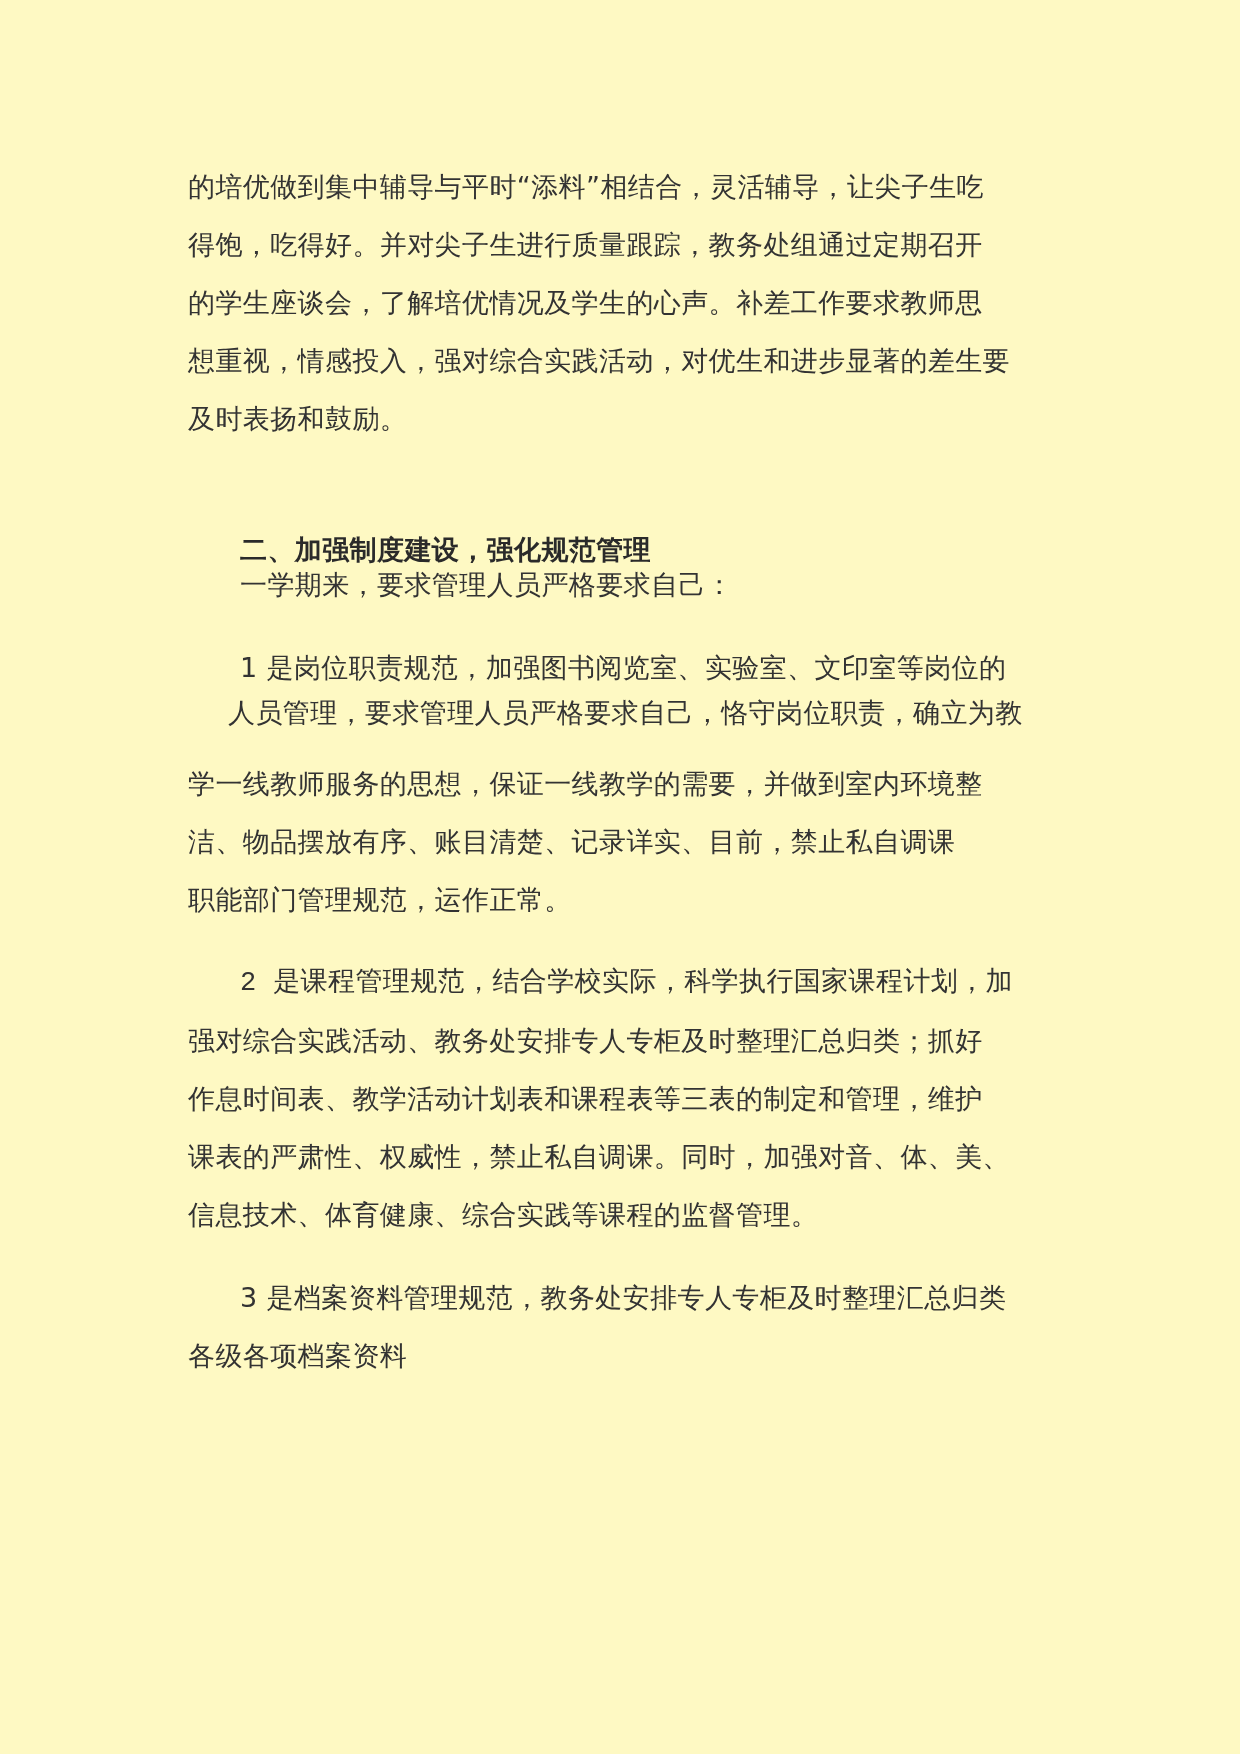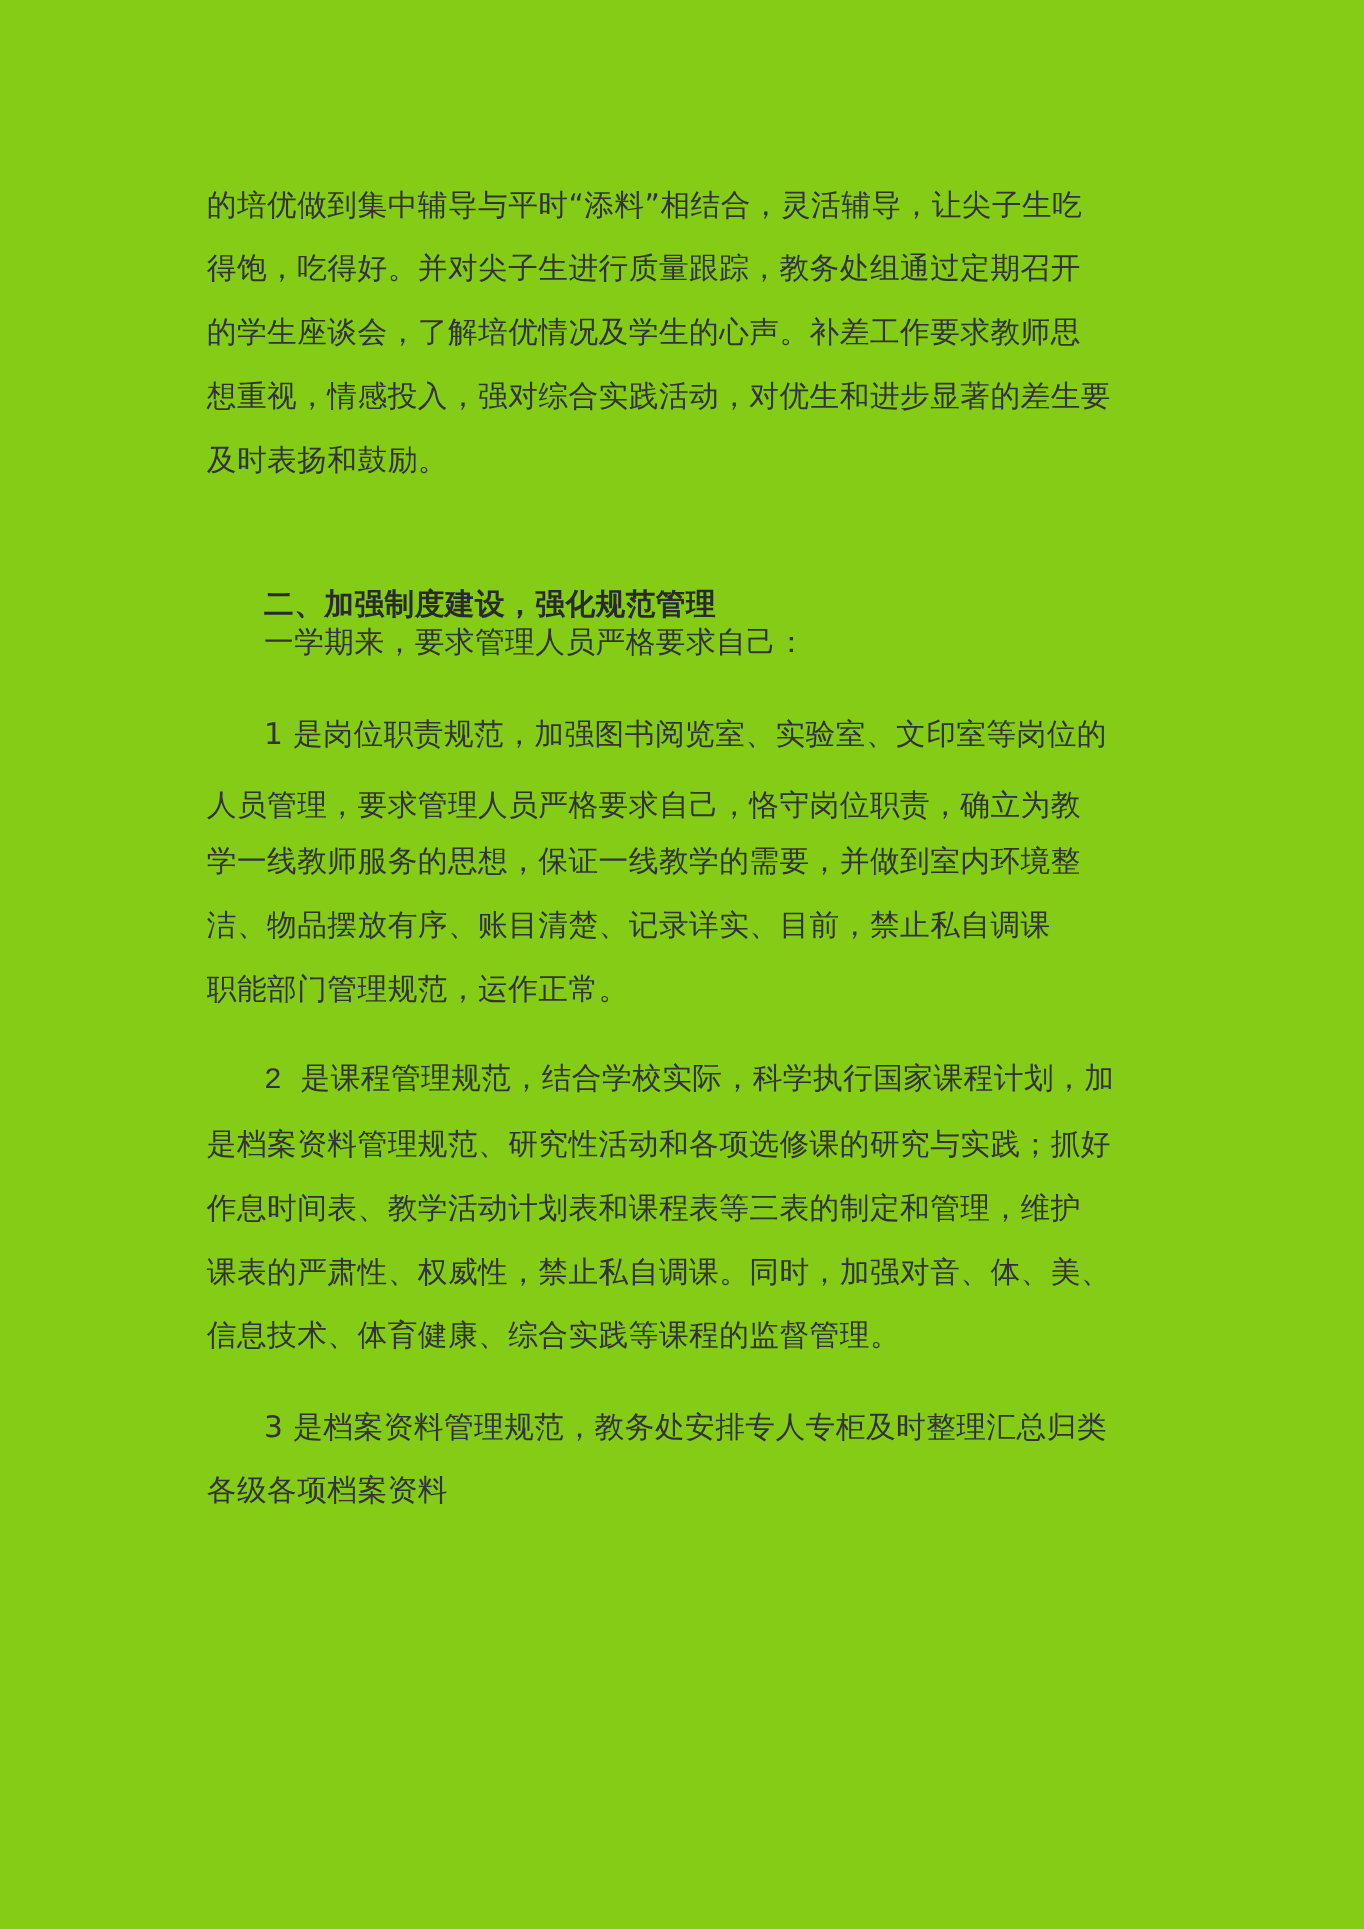--- a/index.html
+++ b/index.html
@@ -14,21 +14,21 @@
       overflow: hidden;
       font-family: "DejaVu Sans", "Liberation Sans", sans-serif;
       color: #333333;
     }
     .page {
       position: absolute;
       left: 0;
       top: 0;
       width: 1240px;
       height: 1754px;
-      background: #84cc16;
+      background: #fef9c3;
     }
     .content {
       position: absolute;
       left: 188px;
       top: 167px;
       width: 870px;
     }
     .line {
       position: absolute;
       left: 0;
@@ -65,29 +65,29 @@
     <div>
       <div class="line indent heading" style="top:315px;">二、加强制度建设，强化规范管理</div>
     </div>
 
     <div>
       <div class="line indent" style="top:398px;">一学期来，要求管理人员严格要求自己：</div>
     </div>
 
     <div>
       <div class="line indent" style="top:481px;">1 是岗位职责规范，加强图书阅览室、实验室、文印室等岗位的</div>
-      <div class="line" style="top:546px;">人员管理，要求管理人员严格要求自己，恪守岗位职责，确立为教</div>
+      <div class="line" style="top:526px;margin-left:40px;">人员管理，要求管理人员严格要求自己，恪守岗位职责，确立为教</div>
       <div class="line" style="top:597px;">学一线教师服务的思想，保证一线教学的需要，并做到室内环境整</div>
       <div class="line" style="top:655px;">洁、物品摆放有序、账目清楚、记录详实、目前，禁止私自调课</div>
       <div class="line" style="top:713px;">职能部门管理规范，运作正常。</div>
     </div>
 
     <div>
       <div class="line indent" style="top:796px;font-family:Liberation Mono, monospace;">2 是课程管理规范，结合学校实际，科学执行国家课程计划，加</div>
-      <div class="line" style="top:854px;">是档案资料管理规范、研究性活动和各项选修课的研究与实践；抓好</div>
+      <div class="line" style="top:854px;">强对综合实践活动、教务处安排专人专柜及时整理汇总归类；抓好</div>
       <div class="line" style="top:912px;">作息时间表、教学活动计划表和课程表等三表的制定和管理，维护</div>
       <div class="line" style="top:970px;">课表的严肃性、权威性，禁止私自调课。同时，加强对音、体、美、</div>
       <div class="line" style="top:1028px;text-align:center;">信息技术、体育健康、综合实践等课程的监督管理。</div>
     </div>
 
     <div>
       <div class="line indent" style="top:1111px;">3 是档案资料管理规范，教务处安排专人专柜及时整理汇总归类</div>
       <div class="line" style="top:1169px;">各级各项档案资料</div>
     </div>
 

